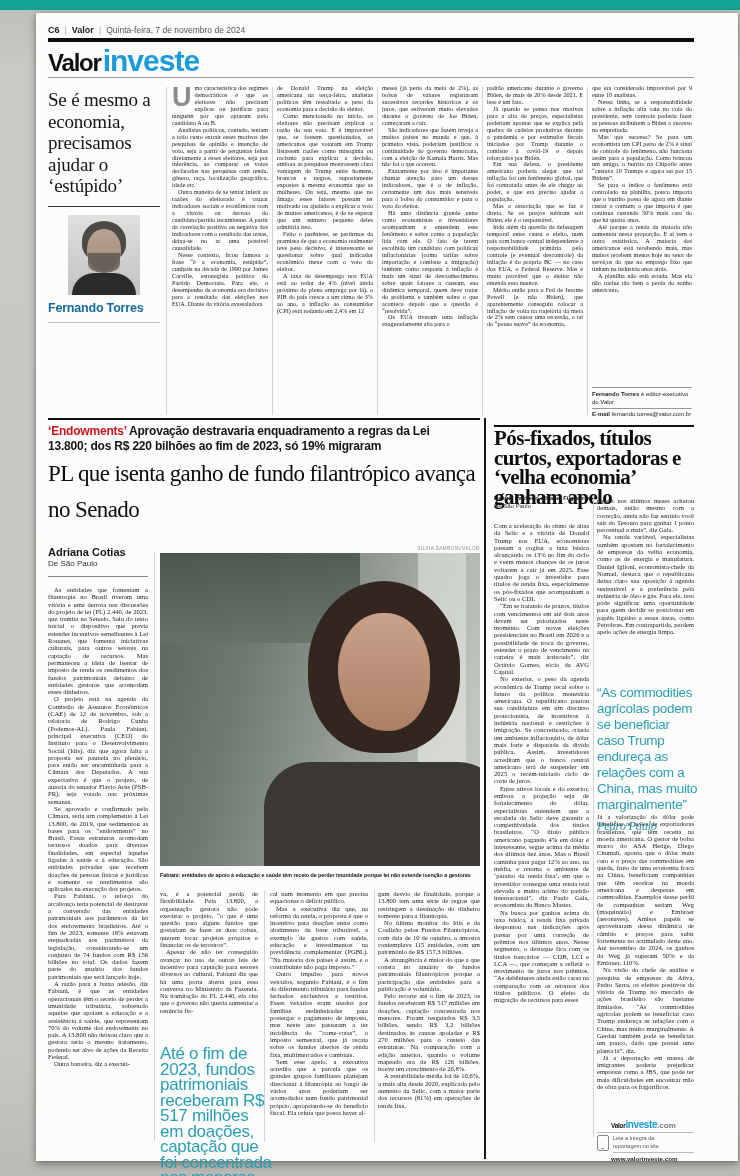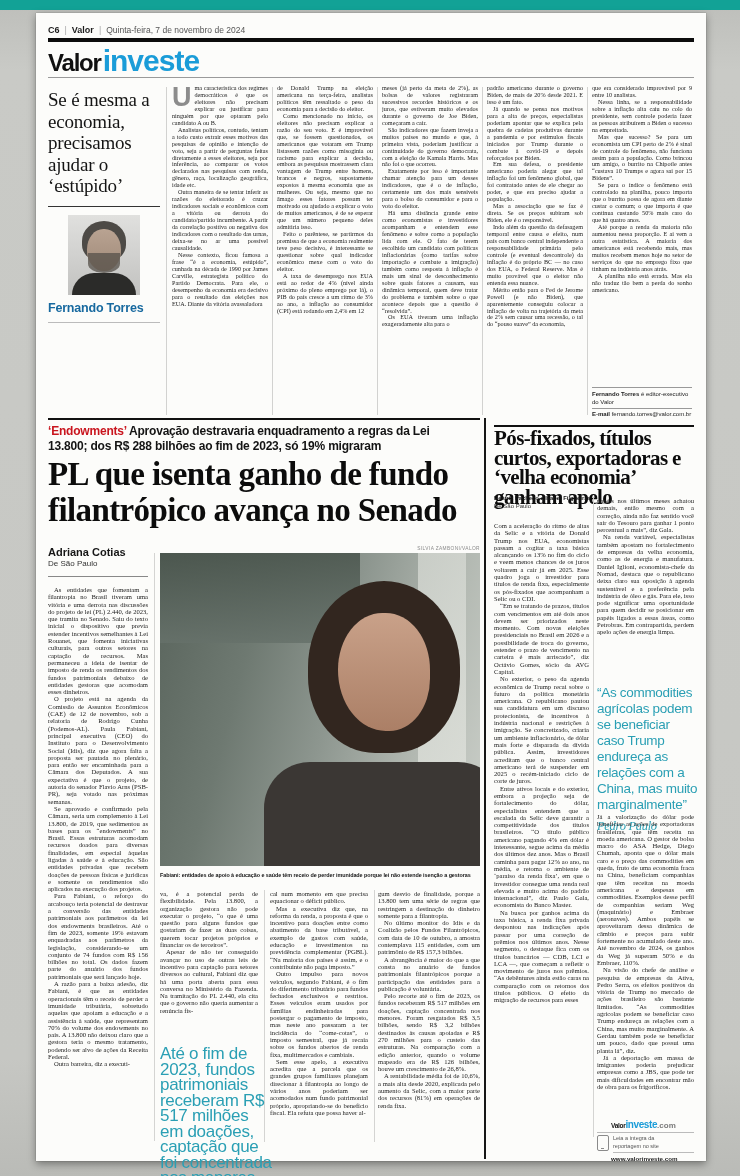--- a/index.html
+++ b/index.html
@@ -4,21 +4,21 @@
 <style>
   html,body { margin:0; padding:0; }
   body {
     width:740px; height:1176px; position:relative; overflow:hidden;
     background:linear-gradient(180deg,#bdbeba 0%,#c9cac6 6%,#c6c7c3 90%,#babbb7 100%);
     font-family:"Liberation Serif", serif; color:#1b1b1b;
   }
   .topbar { position:absolute; top:0; left:0; width:740px; height:10px; background:#12a296; }
   .page {
     position:absolute; top:13px; left:36px; width:670px; height:1148px;
-    background:#fcfcfa; box-shadow:0 3px 8px rgba(0,0,0,.38), 0 0 1px rgba(0,0,0,.4);
+    background:#fcfcfa; box-shadow:0 3px 8px rgba(0,0,0,.38), 0 0 1px rgba(0,0,0,.4);padding-left:32px;
   }
   .content { position:absolute; left:12px; top:0; width:646px; height:1148px; }
 
   
   .hdr { position:absolute; top:12px; left:0; width:646px; font-family:"Liberation Sans",sans-serif; font-size:9px; color:#1d1d1d; }
   .hdr b { font-weight:bold; }
   .hdr .sep { color:#aaa; margin:0 5px; font-weight:normal; }
   .hdr .date { color:#555; font-size:8.5px; }
   .thickrule { position:absolute; top:25px; left:0; width:646px; height:4px; background:#0c0c0c; }
   .masthead { position:absolute; top:31px; left:0; display:flex; align-items:baseline; font-family:"Liberation Sans",sans-serif; }
@@ -48,21 +48,21 @@
   .ovr { position:absolute; top:2px; width:1px; height:328px; background:#d2d2d0; }
   .sig { position:absolute; left:544px; top:300px; width:100px; font-family:"Liberation Sans",sans-serif; font-size:6px; line-height:8px; color:#222; }
   .sig .row { border-top:1px solid #999; padding-top:1.5px; margin-top:2px; }
   .sig b { font-weight:bold; }
 
   
   .art1 { position:absolute; left:0; top:405px; width:432px; height:743px; }
   .art1-toprule { position:absolute; top:0; left:0; width:432px; height:2px; background:#111; }
   .kicker { position:absolute; top:6px; left:0; width:414px; font-family:"Liberation Sans",sans-serif; font-weight:bold; font-size:12px; line-height:14.5px; letter-spacing:-0.2px; color:#141414; }
   .kicker .tag { color:#c9151e; }
-  .headline1 { position:absolute; top:38px; left:0; width:432px; font-size:33px; line-height:36px; font-weight:700; letter-spacing:-0.6px; color:#0c0c0c; }
+  .headline1 { position:absolute; top:38px; left:0; width:432px; font-size:23px; line-height:36px; font-weight:400; letter-spacing:-0.6px; color:#0c0c0c; }
   .byline1 { position:absolute; top:128px; left:0; width:100px; font-family:"Liberation Sans",sans-serif; }
   .byline1 .au { font-weight:bold; font-size:11px; color:#161616; }
   .byline1 .loc { font-size:8px; color:#333; margin-top:1px; }
   .byline1 .brule { width:100px; height:1px; background:#888; margin-top:8px; }
 
   .acol { font-size:6.6px; line-height:7.3px; text-align:justify; color:#222; overflow:hidden; position:absolute; }
   .a1c1 { left:0; top:168px; width:100px; height:544px; }
   .a1c2t { left:112px; top:472px; width:98px; height:150px; }
   .a1c3 { left:222px; top:472px; width:98px; height:252px; }
   .a1c4 { left:330px; top:472px; width:102px; height:252px; }
@@ -121,21 +121,21 @@
     </div>
     <div class="thickrule"></div>
     <div class="masthead">
       <span class="mh-valor">Valor</span>
       <span class="mh-investe">investe</span>
     </div>
     <div class="mastrule"></div>
 
     <div class="oped">
       <div class="oped-left">
-        <div class="oped-headline">Se é mesma a economia, precisamos ajudar o ‘estúpido’</div>
+        <div class="oped-headline">Se é mesmo a economia, precisamos ajudar o ‘estúpido’</div>
         <div class="oped-rule"></div>
         <div class="tphoto">
           <div class="t-hair"></div>
           <div class="t-face"></div>
           <div class="t-beard"></div>
           <div class="t-shirt"></div>
         </div>
         <div class="oped-name">Fernando Torres</div>
         <div class="oped-name-rule"></div>
       </div>
@@ -176,21 +176,21 @@
         </div>
       <div class="sig">
         <div class="row"><b>Fernando Torres</b><span> é editor-executivo do Valor</span></div>
         <div class="row"><b>E-mail</b><span> fernando.torres@valor.com.br</span></div>
       </div>
     </div>
 
     <div class="art1">
       <div class="art1-toprule"></div>
       <div class="kicker">
-        <span class="tag">‘Endowments’</span><span> Aprovação destravaria enquadramento a regras da Lei 13.800; dos R$ 288 bilhões ao fim de 2023, só 19% migraram</span>
+        <span class="tag">‘Endowments’</span><span> Aprovação destravaria enquadramento a regras da Lei 13.800; dos R$ 220 bilhões ao fim de 2023, só 19% migraram</span>
       </div>
       <div class="headline1">PL que isenta ganho de fundo filantrópico avança no Senado</div>
       <div class="byline1">
         <div class="au">Adriana Cotias</div>
         <div class="loc">De São Paulo</div>
         <div class="brule"></div>
       </div>
 
       <div class="credit">SILVIA ZAMBONI/VALOR</div>
       <div class="photo">

